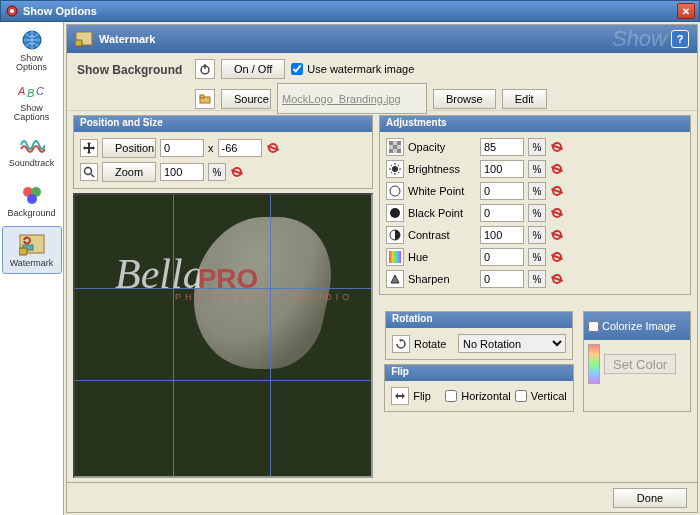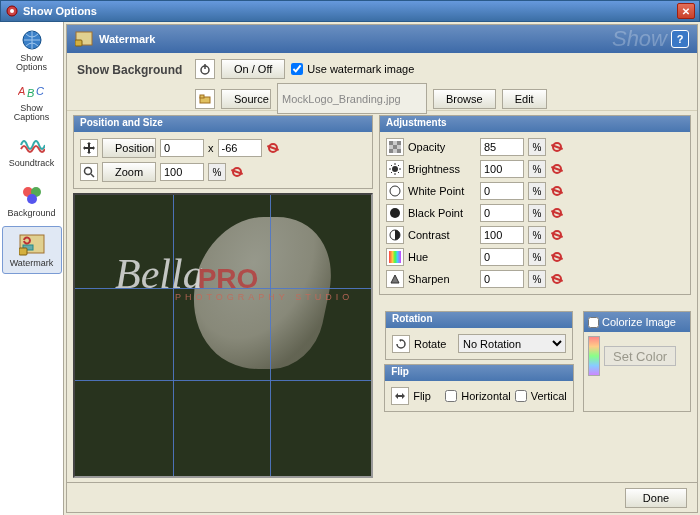--- a/index.html
+++ b/index.html
@@ -17,21 +17,21 @@
   .heading { height:28px; background: linear-gradient(#6a8fc1,#3d6aa8); display:flex; align-items:center; padding:0 8px; position:relative; }
   .heading .hlabel { color:#fff; font-weight:bold; font-size:14px; display:flex; align-items:center; gap:6px;}
   .heading .ghost { position:absolute; right:30px; font-size:22px; color:rgba(255,255,255,.25); font-weight:normal; font-style:italic; }
   .helpbtn { width:18px; height:18px; background:#3a78c6; border:1px solid #fff; border-radius:3px; color:#fff; display:flex; align-items:center; justify-content:center; font-weight:bold; cursor:pointer; margin-left:auto;}
   .toprow { padding:6px 10px; display:flex; align-items:flex-start; gap:10px; border-bottom:1px solid #d4cfb8; height:58px;}
   .toprow .leftlbl { width:108px; font-weight:bold; font-size:12px; color:#444; padding-top:4px;}
   .toprow .rows { display:flex; flex-direction:column; gap:4px; }
   .rline { display:flex; align-items:center; gap:6px; }
   .iconbox { width:20px; height:20px; border:1px solid #aca899; background:#fff; display:flex; align-items:center; justify-content:center; }
   .btnstd { height:20px; padding:0 12px; border:1px solid #aca899; background:linear-gradient(#fefefe,#e2e2d5); cursor:pointer; font-size:11px;}
-  .textinput { height:31px; border:1px solid #aca899; background:#fff; padding:0 4px; font-size:11px; color:#666;}
+  .textinput { height:31px; border:1px solid #aca899; background:#fff; padding:0 4px; font-size:11px; color:#666;text-decoration:underline;}
   .textinput.ro { background:#f0efe6; color:#888;}
   .chk { display:flex; align-items:center; gap:4px; }
   .chk input { width:12px; height:12px; }
   .content { flex:1; display:flex; gap:6px; padding:4px 6px; overflow:hidden;}
   .leftcol { width:300px; display:flex; flex-direction:column; gap:4px;}
   .panel { border:1px solid #aca899; }
   .panelhead { height:16px; background: linear-gradient(#6a8fc1,#4976b0); color:#fff; font-size:10px; font-weight:bold; padding:1px 6px; }
   .panelbody { padding:6px; display:flex; flex-direction:column; gap:4px; background:#ece9d8;}
   .numinput { width:44px; height:18px; border:1px solid #aca899; padding:0 3px; text-align:left; font-size:11px;}
   .pctbox { width:18px; height:18px; border:1px solid #aca899; background:#eee; display:flex; align-items:center; justify-content:center; font-size:10px;}
@@ -45,21 +45,21 @@
   .wmark .script { font-family: 'Brush Script MT', cursive; font-size:42px; color:#e0e0e0; font-style:italic;}
   .wmark .pro { font-family: Arial; font-size:28px; font-weight:bold; color:#b54040; margin-left:-6px;}
   .wmark .sub { font-size:9px; letter-spacing:4px; color:#c46a5a; margin-top:-6px; margin-left:60px;}
   .dress { position:absolute; left:40%; top:8%; width:46%; height:54%; background:radial-gradient(ellipse at 40% 30%, #e0dcd4 0%, #c8c2b6 50%, #8a8576 80%); transform:skewX(-12deg); border-radius:40% 50% 30% 60%; opacity:.6;}
   .rightcol { flex:1; display:flex; flex-direction:column; gap:16px; }
   .adjrow { display:flex; align-items:center; gap:4px; }
   .adjrow .albl { width:68px; }
   .adjico { width:18px; height:18px; border:1px solid #aca899; background:#fff; display:flex; align-items:center; justify-content:center;}
   .duo { display:flex; gap:4px; }
   .colorpanel { border:1px solid #aca899; width:108px;}
-  .colorhead { height:20px; background: linear-gradient(#6a8fc1,#4976b0); color:#fff; font-size:10px; padding:1px 4px; display:flex; align-items:center; gap:3px;}
+  .colorhead { height:28px; background: linear-gradient(#6a8fc1,#4976b0); color:#fff; font-size:10px; padding:1px 4px; display:flex; align-items:center; gap:3px;}
   .gradbar { width:12px; height:40px; background:linear-gradient(#f88,#fc8,#8f8,#8cf,#c8f); border:1px solid #aaa; margin:4px;}
   .btndisabled { height:20px; padding:0 8px; border:1px solid #bbb; background:#e8e6dc; color:#9a988c; font-size:13px; }
   .footer { height:30px; border-top:1px solid #aca899; display:flex; align-items:center; justify-content:flex-end; padding:0 10px;}
   select { height:19px; border:1px solid #aca899; font-size:11px;}
   .lbltext { font-size:11px; }
   svg { display:block; }
 </style>
 </head>
 <body>
 
@@ -377,16 +377,16 @@
             <div style="display:flex;align-items:center;">
               <div class="gradbar"></div>
               <button class="btndisabled" disabled="">Set Color</button>
             </div>
           </div>
         </div>
       </div>
     </div>
 
     <div class="footer">
-      <button class="btnstd" style="width:62px">Done</button>
+      <button class="btnstd" style="width:74px">Done</button>
     </div>
   </div>
 </div>
 
 </body></html>

